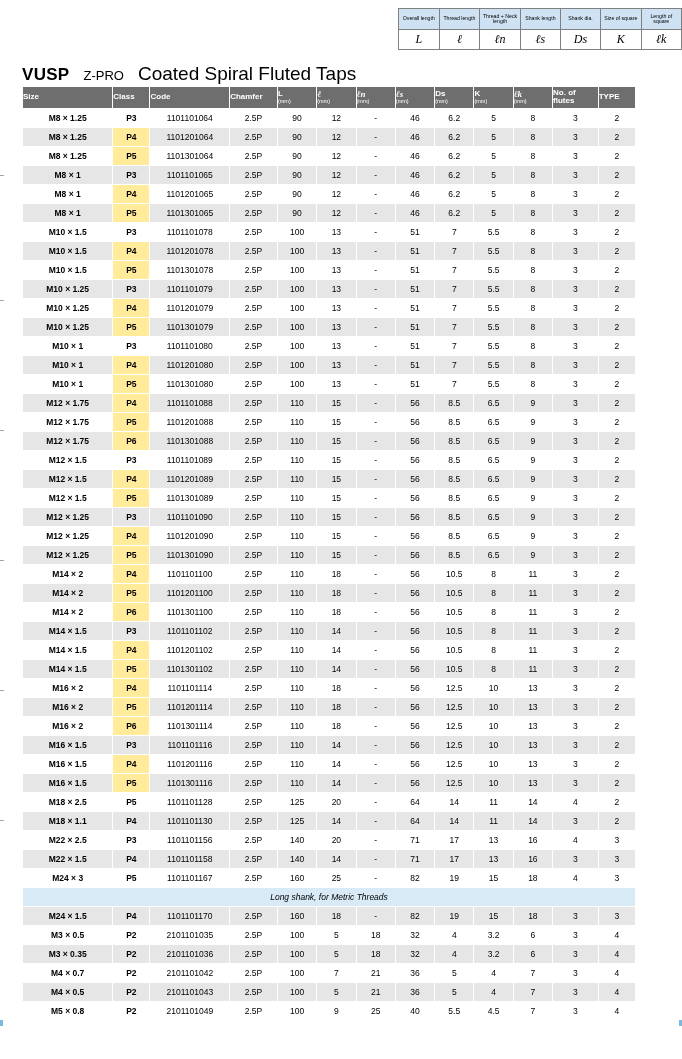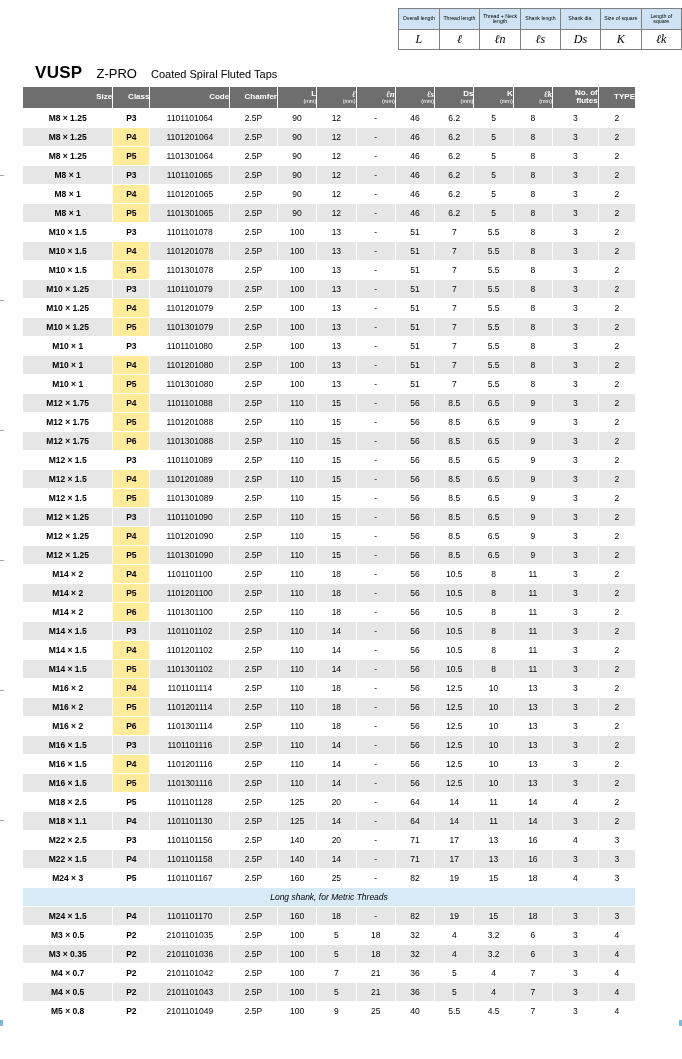--- a/index.html
+++ b/index.html
@@ -2,25 +2,25 @@
 <html><head>
 <meta charset="utf-8">
 <style>
   html,body{margin:0;padding:0;background:#ffffff;}
   body{width:682px;height:1059px;font-family:"Liberation Sans",sans-serif;color:#000;position:relative;overflow:hidden;}
   .legend{position:absolute;top:8px;left:398px;border-collapse:collapse;}
   .legend td{border:1px solid #808080;text-align:center;vertical-align:middle;background:#ffffff;}
   .legend tr.head td{background:#cfe2f3;font-size:5.2px;line-height:1.05;color:#000;padding:2px 1px;width:46px;height:16px;}
   .legend tr.sym td{font-size:12px;font-family:"Liberation Serif",serif;font-style:italic;height:17px;}
   .title-row{position:absolute;top:63px;left:22px;display:flex;align-items:baseline;gap:14px;}
-  .title-main{font-size:17px;font-weight:bold;letter-spacing:0.3px;margin-left:13px;}
+  .title-main{font-size:17px;font-weight:bold;letter-spacing:0.3px;}
   .title-sub{font-size:13px;font-weight:normal;}
-  .title-desc{font-size:11px;}
+  .title-desc{font-size:19px;}
   table.main{position:absolute;top:86px;left:22px;border-collapse:collapse;width:614px;}
-  table.main th{background:#6e6e6e;color:#ffffff;font-size:8px;font-weight:bold;text-align:right;border:1px solid #ffffff;padding:2px 0;line-height:1.05;}
+  table.main th{background:#6e6e6e;color:#ffffff;font-size:8px;font-weight:bold;text-align:left;border:1px solid #ffffff;padding:2px 0;line-height:1.05;}
   table.main th .u{font-size:5.5px;display:block;font-weight:normal;}
   table.main th .it{font-family:"Liberation Serif",serif;font-style:italic;font-size:9px;}
   table.main td{border:1px solid #ffffff;text-align:center;font-size:8.5px;padding:1px 0;height:16px;}
   td.size{font-size:11px;font-weight:bold;text-align:center;}
   tr.r0 td{background:#ffffff;}
   tr.r1 td{background:#e6e6e6;}
   td.cls{font-size:7.5px;font-weight:bold;}
   td.cls.hl{background:#ffeb99 !important;}
   td.code{font-size:9px;}
   td.sep{background:#d9eaf7 !important;font-size:9px;font-style:italic;text-align:center;height:17px;}

